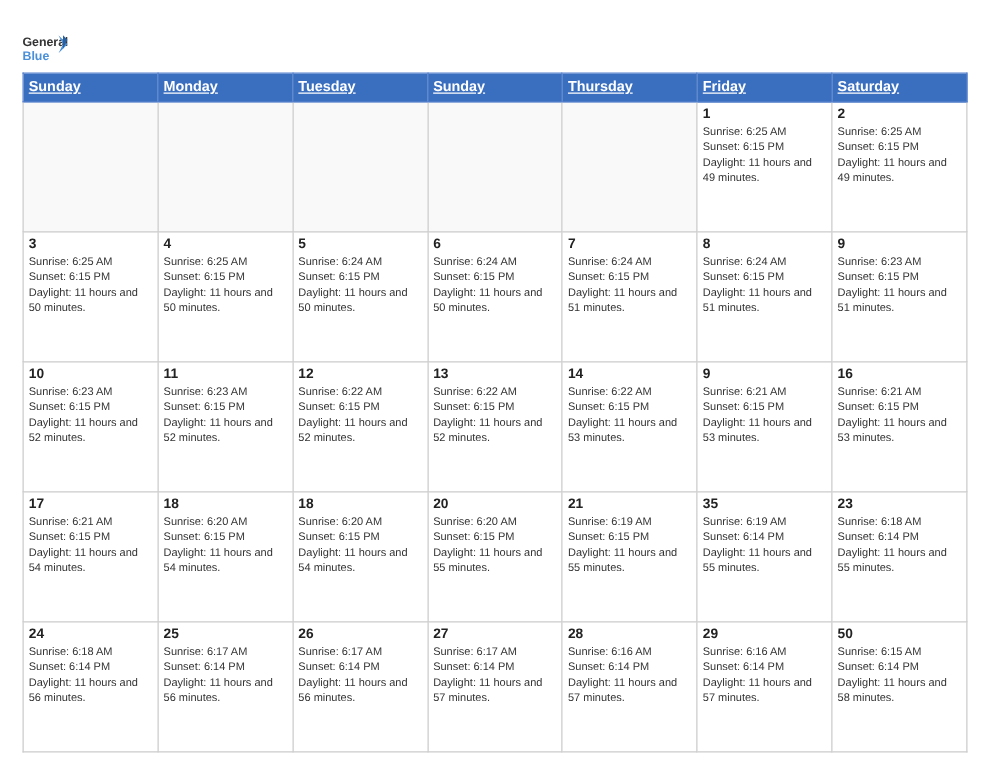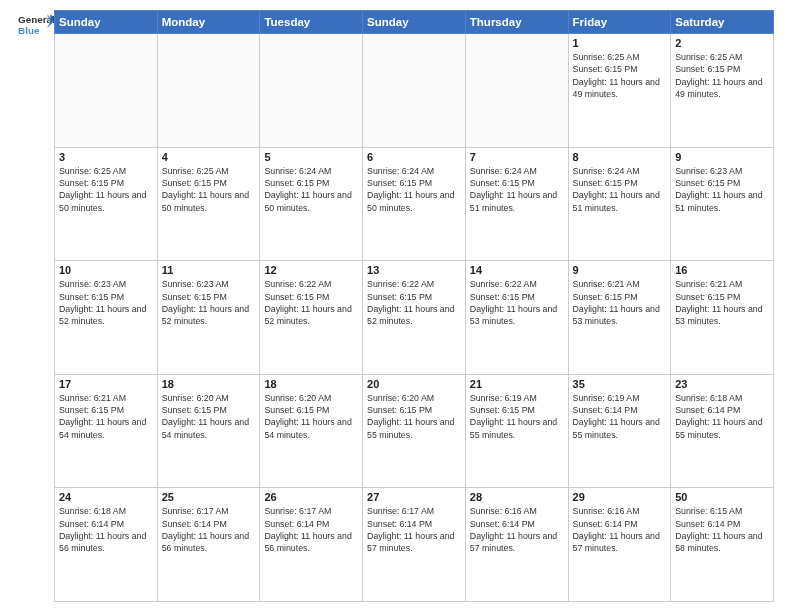--- a/index.html
+++ b/index.html
@@ -6,22 +6,23 @@
     body {
       font-family: Arial, sans-serif;
       background: #fff;
       width: 792px;
       height: 612px;
       overflow: hidden;
     }
     .page {
       width: 792px;
       height: 612px;
-      padding: 10px 18px 10px 18px;
+      padding: 24px 18px 10px 18px;
       display: flex;
+      flex-direction: column;
     }
     .header {
       display: flex;
       justify-content: space-between;
       align-items: flex-start;
       margin-bottom: 6px;
     }
     .logo {
       display: flex;
       align-items: center;
@@ -52,20 +53,21 @@
       table-layout: fixed;
     }
     .calendar th {
       background: #3a6ebf;
       color: #fff;
       font-size: 11.5px;
       font-weight: bold;
       padding: 5px 4px;
       border: 1px solid #5580cc;
       text-align: left;
+      text-decoration: underline;
     }
     .calendar td {
       border: 1px solid #ccc;
       vertical-align: top;
       padding: 3px 4px;
       font-size: 9.5px;
       color: #333;
       height: 78px;
     }
     .day-num {

